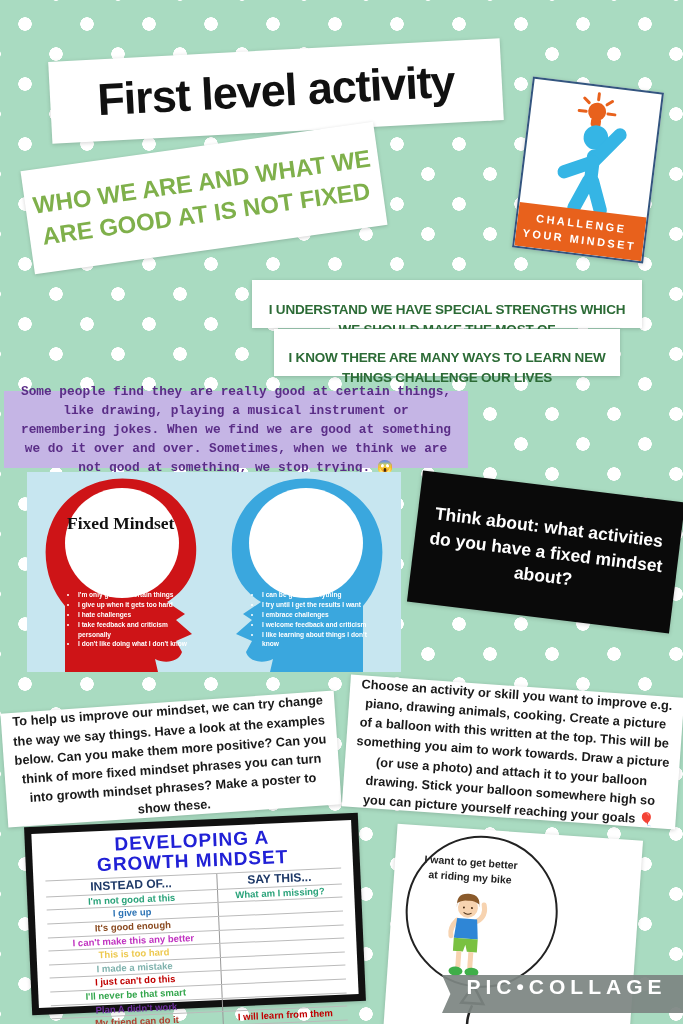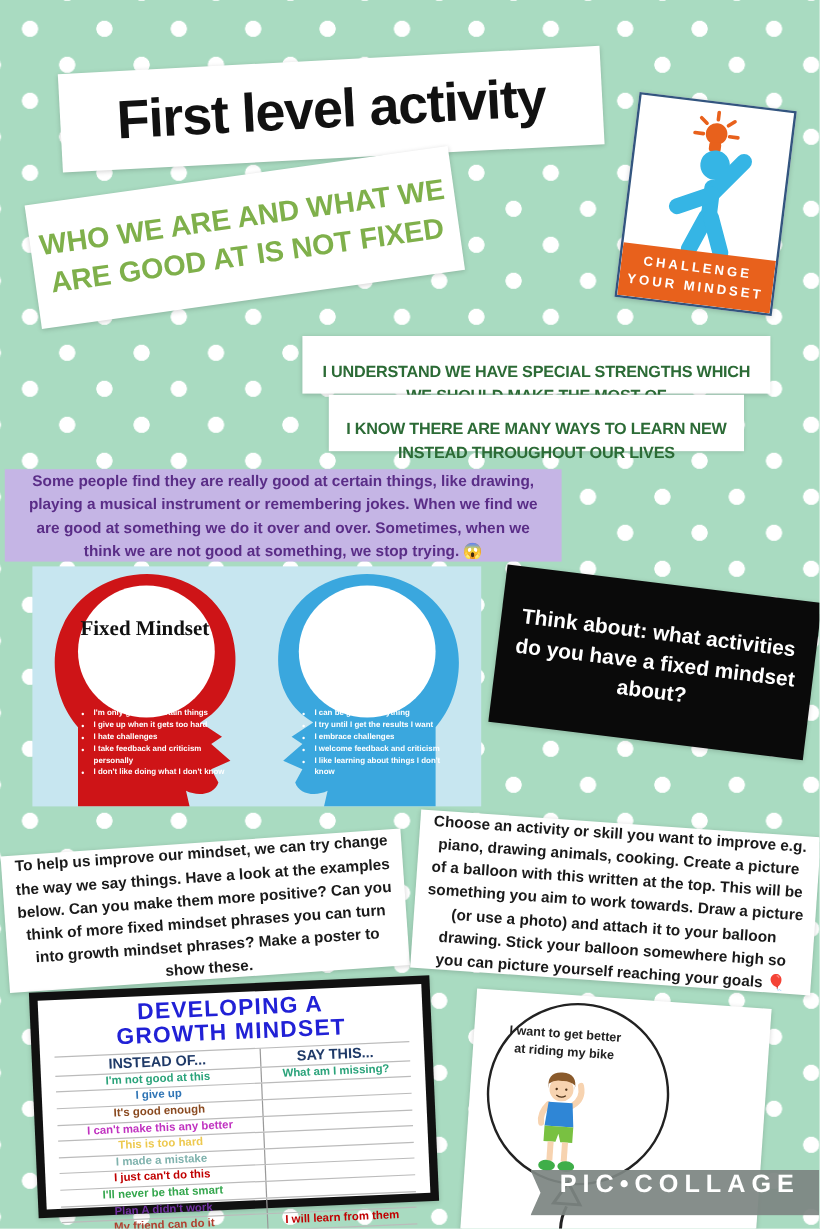--- a/index.html
+++ b/index.html
@@ -31,21 +31,21 @@
   #logo-band{position:absolute;left:0;bottom:0;width:100%;height:44px;background:#e8611c;color:#fff;
     font-size:11px;font-weight:bold;letter-spacing:2.5px;text-align:center;line-height:1.45;padding-top:7px;box-sizing:border-box;}
 
   
   #statement-1{left:252px;top:280px;width:390px;height:48px;padding:0 8px;box-sizing:border-box;}
   #statement-2{left:274px;top:329px;width:346px;height:47px;padding:0 8px;box-sizing:border-box;}
   .statement-txt{font-size:13.5px;font-weight:bold;color:#2c6b36;line-height:1.45;letter-spacing:-0.2px;width:100%;margin-top:31px;}
 
   
   #purple-note{left:4px;top:391px;width:464px;height:77px;background:#c5b5e5;padding:0 14px;box-sizing:border-box;box-shadow:none;}
-  #purple-note .txt{font-size:12.8px;font-weight:bold;color:#5a2d87;line-height:1.5;width:100%;}
+  #purple-note .txt{font-size:12.8px;font-weight:bold;color:#5a2d87;line-height:1.5;width:100%;font-family:Liberation Mono, monospace;}
 
   
   #mindset-image{left:27px;top:472px;width:374px;height:200px;background:#c7e6f0;box-shadow:none;}
   .head-title{position:absolute;font-family:"Liberation Serif",serif;font-weight:bold;font-size:17.5px;color:#111;text-align:left;line-height:1.35;}
   #fixed-title{left:40px;top:40px;width:110px;}
   #growth-title{left:224px;top:40px;width:110px;}
   .head-bullets{position:absolute;}
   .head-bullets ul{margin:0;padding-left:11px;}
   .head-bullets li{font-size:6.6px;font-weight:bold;color:#fff;line-height:1.5;}
   #fixed-bullets{left:40px;top:118px;width:130px;}
@@ -123,21 +123,21 @@
     <div id="logo-band">
       <div>CHALLENGE</div>
       <div>YOUR MINDSET</div>
     </div>
   </div>
 
   <div class="card center-flex" id="statement-1">
     <div class="statement-txt">I UNDERSTAND WE HAVE SPECIAL STRENGTHS WHICH WE SHOULD MAKE THE MOST OF</div>
   </div>
   <div class="card center-flex" id="statement-2">
-    <div class="statement-txt">I KNOW THERE ARE MANY WAYS TO LEARN NEW INSTEAD THROUGHOUT OUR LIVES</div>
+    <div class="statement-txt">I KNOW THERE ARE MANY WAYS TO LEARN NEW THINGS CHALLENGE OUR LIVES</div>
   </div>
 
   <div class="card center-flex" id="purple-note">
     <div class="txt">Some people find they are really good at certain things, like drawing, playing a musical instrument or remembering jokes. When we find we are good at something we do it over and over. Sometimes, when we think we are not good at something, we stop trying. 😱</div>
   </div>
 
   <div class="card" id="mindset-image">
     <svg width="374" height="200" viewBox="0 0 374 200">
       <path d="M38,200 L38,134 C20,114 12,78 25,50 C38,20 72,3 105,7 C141,11 167,38 169,72 C171,98 160,118 140,130 L158,142 L149,148 L165,162 L149,169 L155,180 C152,190 138,192 128,187 L131,200 Z" fill="#ce1417"></path>
       <ellipse cx="95" cy="71" rx="57" ry="55" fill="#ffffff"></ellipse>

